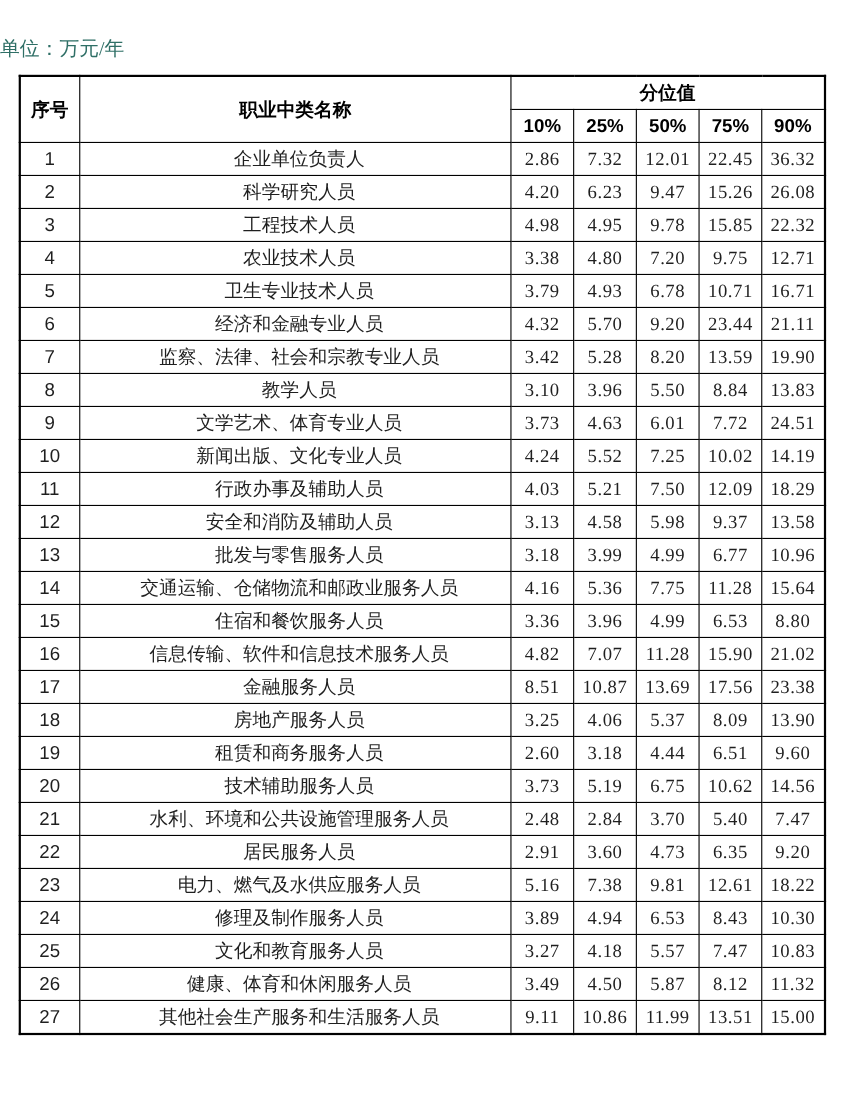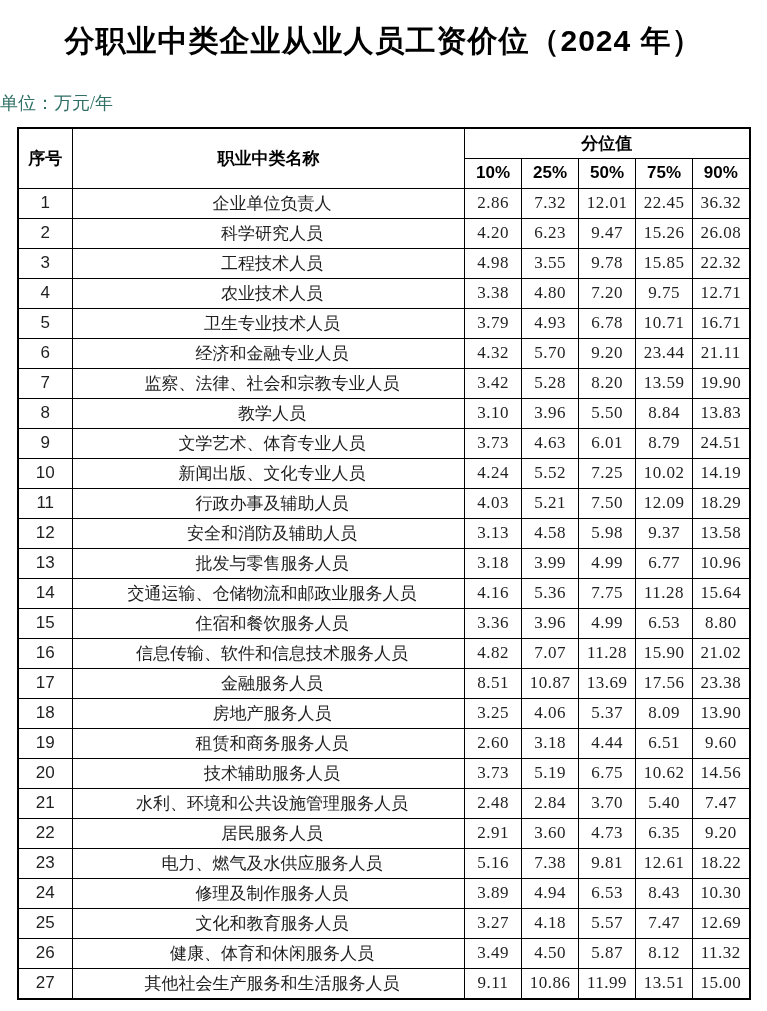--- a/index.html
+++ b/index.html
@@ -65,21 +65,20 @@
   .col-val   { width: 57px; }
   td.c-no  { text-align: center; }
   td.c-name { text-align: center; padding-left: 7px; font-family: "Liberation Serif", serif; }
   td.c-val { text-align: center; font-family: "Liberation Serif", serif; letter-spacing: 0.5px; }
 </style>
 </head>
 <body>
 
 <div class="page">
 
-  <div class="doc-title">分职业中类企业从业人员工资价位（2024 年）</div>
 
   <div class="unit-line">单位：万元/年</div>
 
   <table class="wage-table">
     <colgroup>
       <col class="col-no">
       <col class="col-name">
       <col class="col-val">
         <col class="col-val">
         <col class="col-val">
@@ -116,21 +115,21 @@
           <td class="c-val">4.20</td>
           <td class="c-val">6.23</td>
           <td class="c-val">9.47</td>
           <td class="c-val">15.26</td>
           <td class="c-val">26.08</td>
         </tr>
         <tr>
           <td class="c-no">3</td>
           <td class="c-name">工程技术人员</td>
           <td class="c-val">4.98</td>
-          <td class="c-val">3.55</td>
+          <td class="c-val">4.95</td>
           <td class="c-val">9.78</td>
           <td class="c-val">15.85</td>
           <td class="c-val">22.32</td>
         </tr>
         <tr>
           <td class="c-no">4</td>
           <td class="c-name">农业技术人员</td>
           <td class="c-val">3.38</td>
           <td class="c-val">4.80</td>
           <td class="c-val">7.20</td>
@@ -172,21 +171,21 @@
           <td class="c-val">5.50</td>
           <td class="c-val">8.84</td>
           <td class="c-val">13.83</td>
         </tr>
         <tr>
           <td class="c-no">9</td>
           <td class="c-name">文学艺术、体育专业人员</td>
           <td class="c-val">3.73</td>
           <td class="c-val">4.63</td>
           <td class="c-val">6.01</td>
-          <td class="c-val">8.79</td>
+          <td class="c-val">7.72</td>
           <td class="c-val">24.51</td>
         </tr>
         <tr>
           <td class="c-no">10</td>
           <td class="c-name">新闻出版、文化专业人员</td>
           <td class="c-val">4.24</td>
           <td class="c-val">5.52</td>
           <td class="c-val">7.25</td>
           <td class="c-val">10.02</td>
           <td class="c-val">14.19</td>
@@ -317,21 +316,21 @@
           <td class="c-val">8.43</td>
           <td class="c-val">10.30</td>
         </tr>
         <tr>
           <td class="c-no">25</td>
           <td class="c-name">文化和教育服务人员</td>
           <td class="c-val">3.27</td>
           <td class="c-val">4.18</td>
           <td class="c-val">5.57</td>
           <td class="c-val">7.47</td>
-          <td class="c-val">12.69</td>
+          <td class="c-val">10.83</td>
         </tr>
         <tr>
           <td class="c-no">26</td>
           <td class="c-name">健康、体育和休闲服务人员</td>
           <td class="c-val">3.49</td>
           <td class="c-val">4.50</td>
           <td class="c-val">5.87</td>
           <td class="c-val">8.12</td>
           <td class="c-val">11.32</td>
         </tr>

